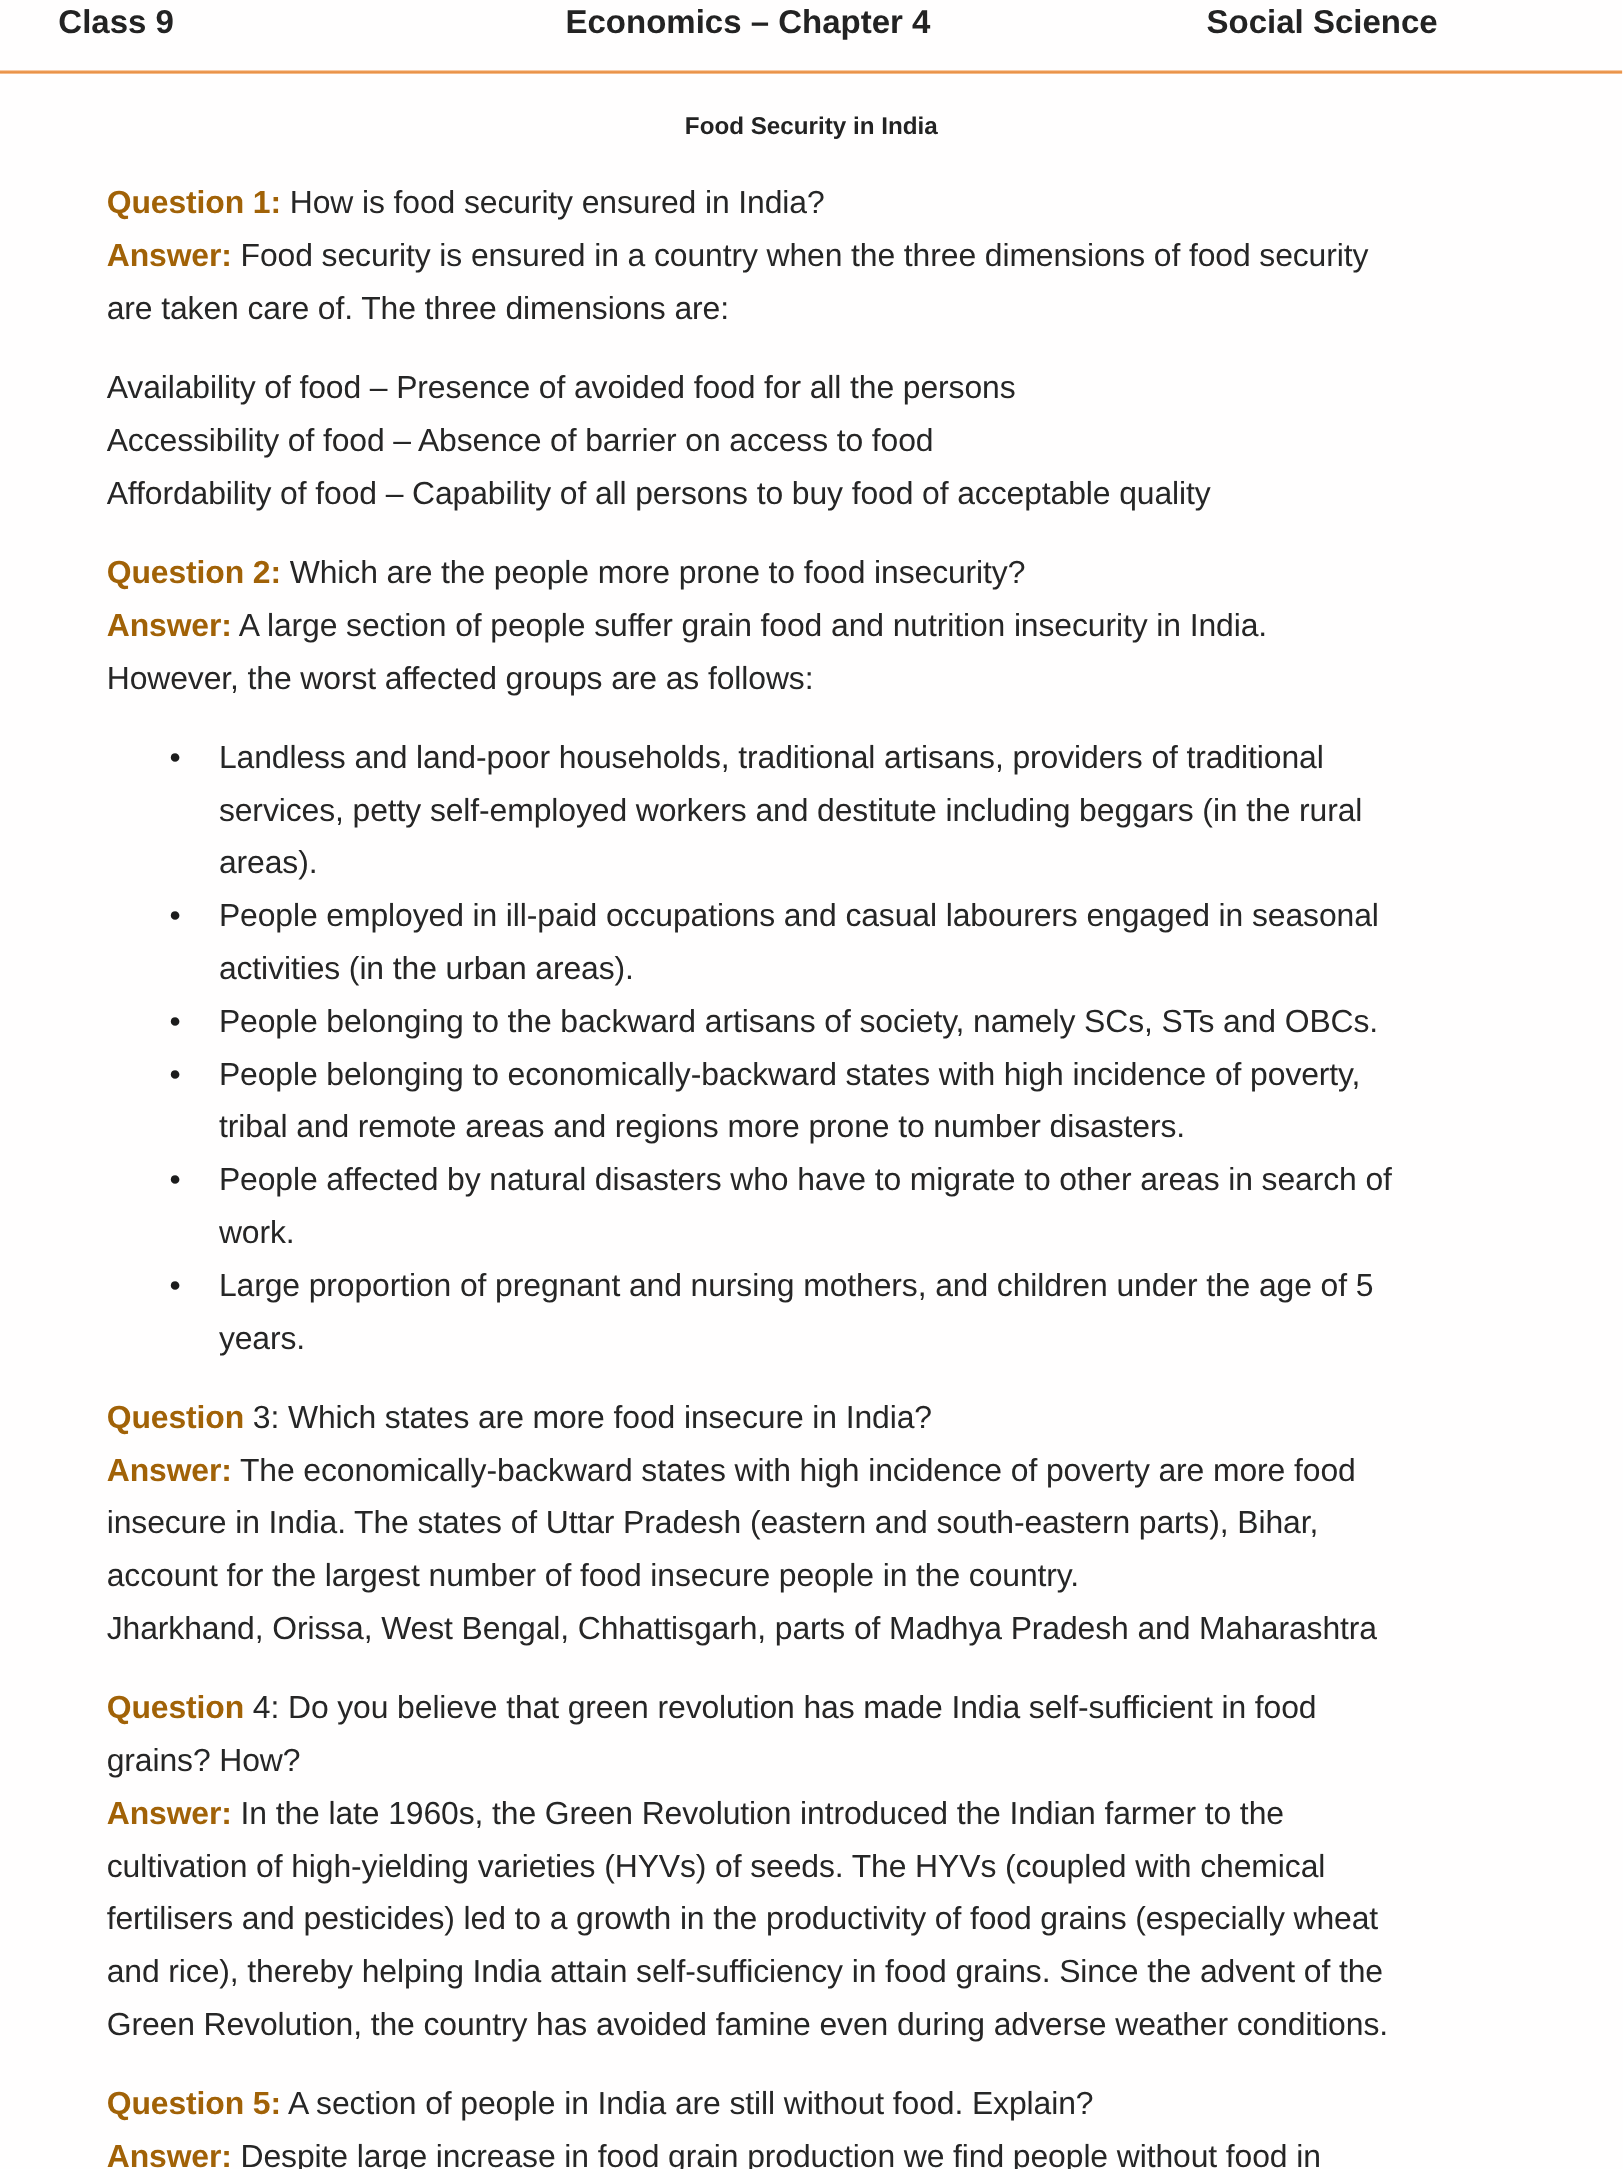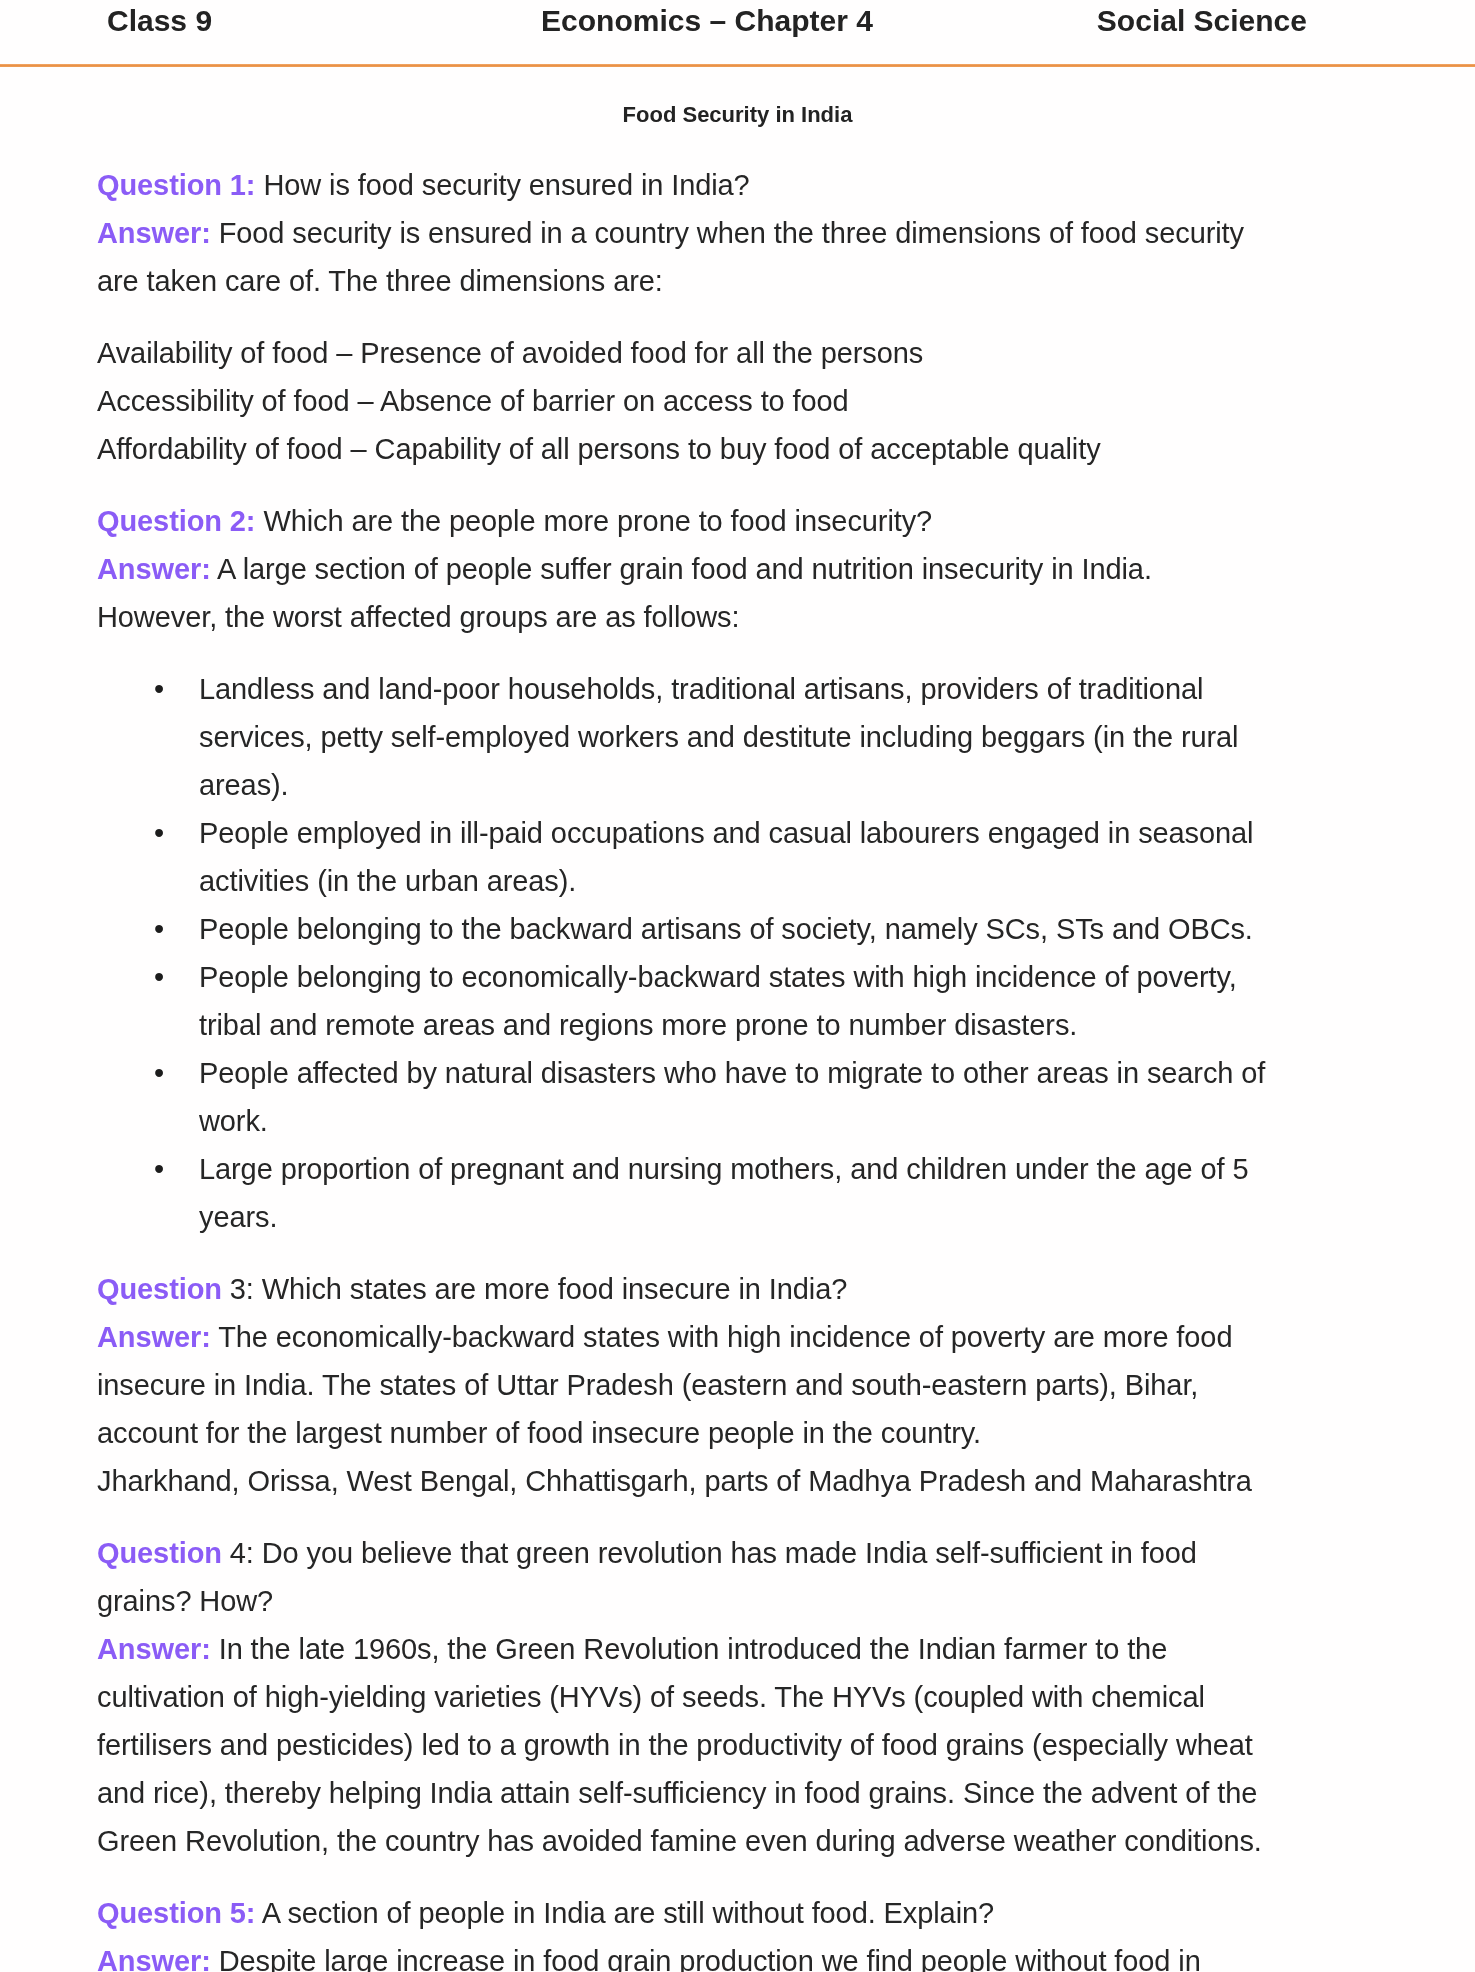--- a/index.html
+++ b/index.html
@@ -8,21 +8,21 @@
     width:1475px; height:1972px;
     background:#fffefe;
     color:#262626;
     font-family:"Liberation Sans", sans-serif;
     overflow:hidden;
   }
   .header {
     display:grid;
     grid-template-columns:1fr 1.4fr 1fr;
     align-items:baseline;
-    padding:4px 168px 0 107px;
+    padding:4px 168px 0 53px;
     font-weight:bold;
     font-size:30px;
     line-height:34px;
     color:#232323;
   }
   .header .h-left  { text-align:left;  }
   .header .h-mid   { text-align:center;}
   .header .h-right { text-align:right; }
   .rule {
     margin-top:26px;
@@ -38,21 +38,21 @@
     color:#232323;
   }
   .content {
     margin-top:30px;
     padding:0 160px 0 97px;
     font-size:29px;
     letter-spacing:-0.1px;
   }
   .block { margin-bottom:24px; }
   .line  { line-height:48px; white-space:pre; }
-  .bold, b { font-weight:bold; color:#8b5cf6; }
+  .bold, b { font-weight:bold; color:#a16207; }
   .bullet-item { display:flex; align-items:flex-start; }
   .marker {
     margin-left:57px;
     width:45px;
     flex:0 0 45px;
     line-height:48px;
     font-size:29px;
     color:#1c1c1c;
   }
   .bullet-text { flex:1 1 auto; }

